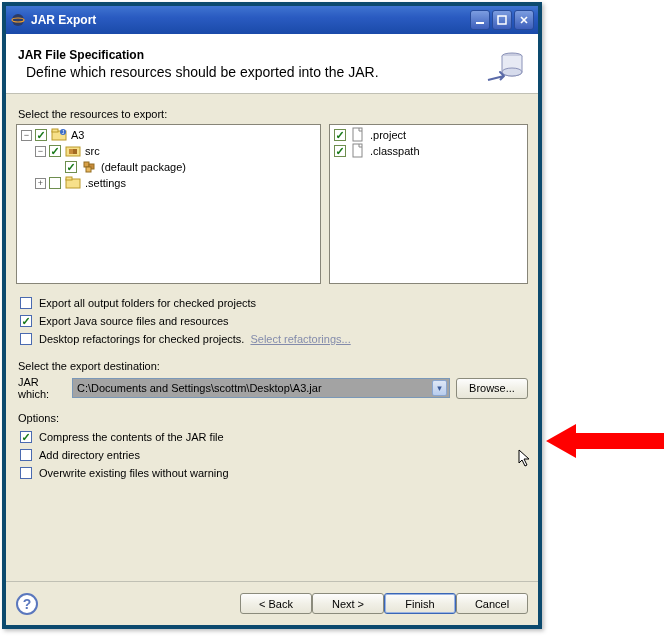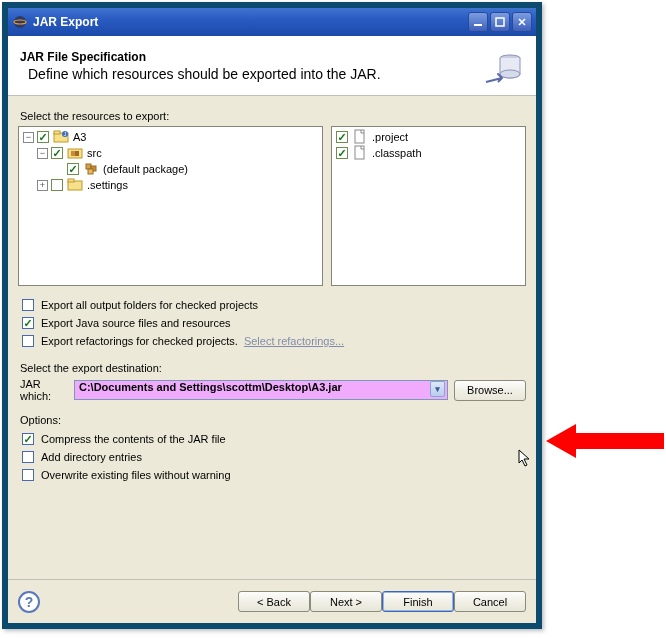--- a/index.html
+++ b/index.html
@@ -9,21 +9,21 @@
     font-size: 11px;
     background: #fff;
     width: 666px;
     height: 638px;
     position: relative;
   }
   .outer {
     position: absolute;
     left: 2px; top: 2px;
     width: 540px; height: 627px;
-    border: 6px solid #0c4a6e;
+    border: 4px solid #0c4a6e;
     background: #ece9d8;
     box-shadow: 2px 2px 4px rgba(0,0,0,0.25);
   }
   
   .titlebar {
     height: 28px;
     background: linear-gradient(180deg, #3f74d1 0%, #2a5bc1 40%, #1a4aa9 100%);
     display: flex;
     align-items: center;
     padding: 0 4px;
@@ -111,25 +111,24 @@
   .optrow { display:flex; align-items:center; height:18px; margin-left:4px;}
   .optrow .lbl { margin-left: 3px; }
   .optrow a { color:#6974a0; text-decoration: underline; margin-left:6px; opacity:0.8;}
   .section { margin-top: 12px; }
   .destrow { display:flex; align-items:center; gap:6px; margin-top:4px;}
   .destrow .pfx { margin-left:2px; width:48px;}
   .combo {
     flex:1;
     height:20px;
     border:1px solid #7a98b8;
-    background:#f0abfc;
-    display:flex; 
+    background:#a3a3a3;
+    display:flex; align-items:center;
     padding: 0 2px 0 4px;
     font-size:11px;
-    font-weight:bold;
   }
   .combo .txt { flex:1; overflow:hidden; text-overflow:ellipsis; white-space:nowrap;}
   .combo .dd {
     width:15px; height:16px;
     background: linear-gradient(180deg,#dee7f6,#b8cdee);
     border:1px solid #8aa6d0;
     border-radius:2px;
     display:inline-flex; align-items:center; justify-content:center;
     color:#3a5a9a; font-size:9px;
   }
@@ -308,21 +307,21 @@
       <div class="optrow">
         <span class="chk blue"></span>
         <span class="lbl">Export all output folders for checked projects</span>
       </div>
       <div class="optrow">
         <span class="chk blue checked"></span>
         <span class="lbl">Export Java source files and resources</span>
       </div>
       <div class="optrow">
         <span class="chk blue"></span>
-        <span class="lbl">Export refactorings for checked projects.</span>
+        <span class="lbl">Desktop refactorings for checked projects.</span>
         <a>Select refactorings...</a>
       </div>
     </div>
 
     <div class="section">
       <div class="label">Select the export destination:</div>
       <div class="destrow">
         <span class="pfx">JAR which:</span>
         <div class="combo">
           <span class="txt">C:\Documents and Settings\scottm\Desktop\A3.jar</span>

